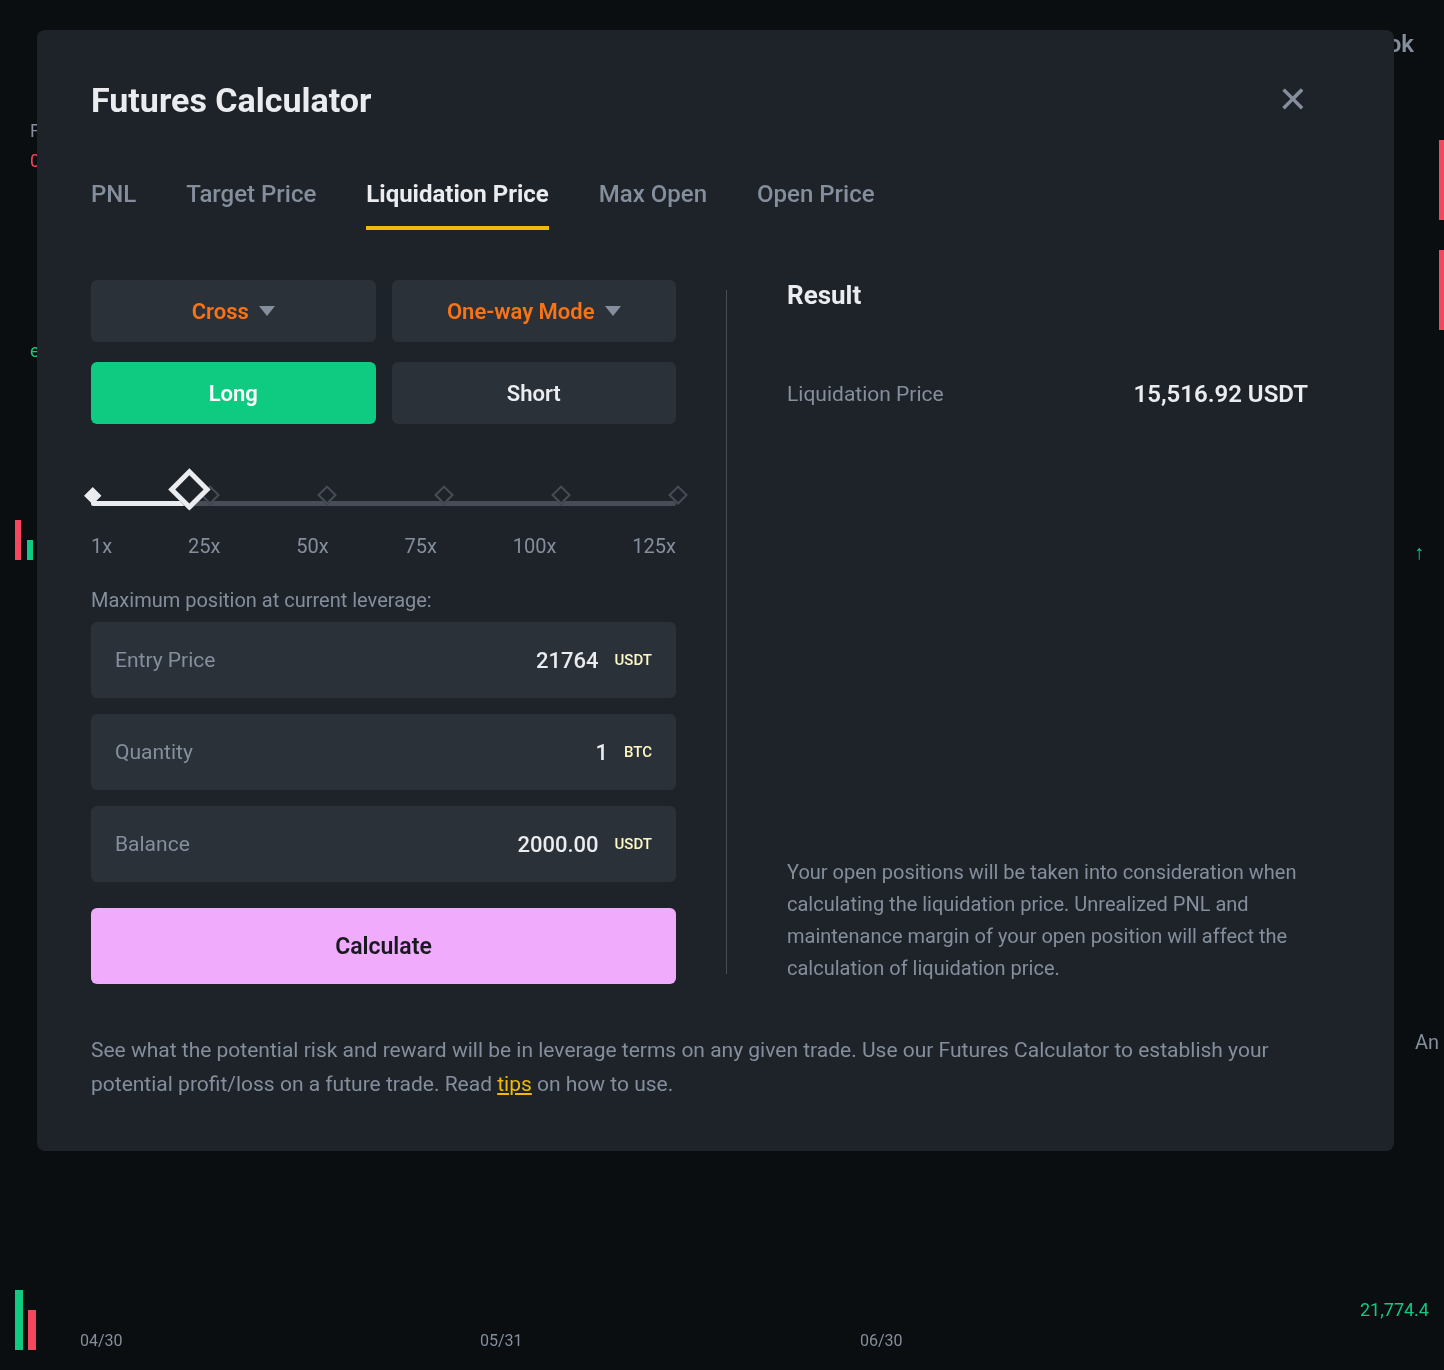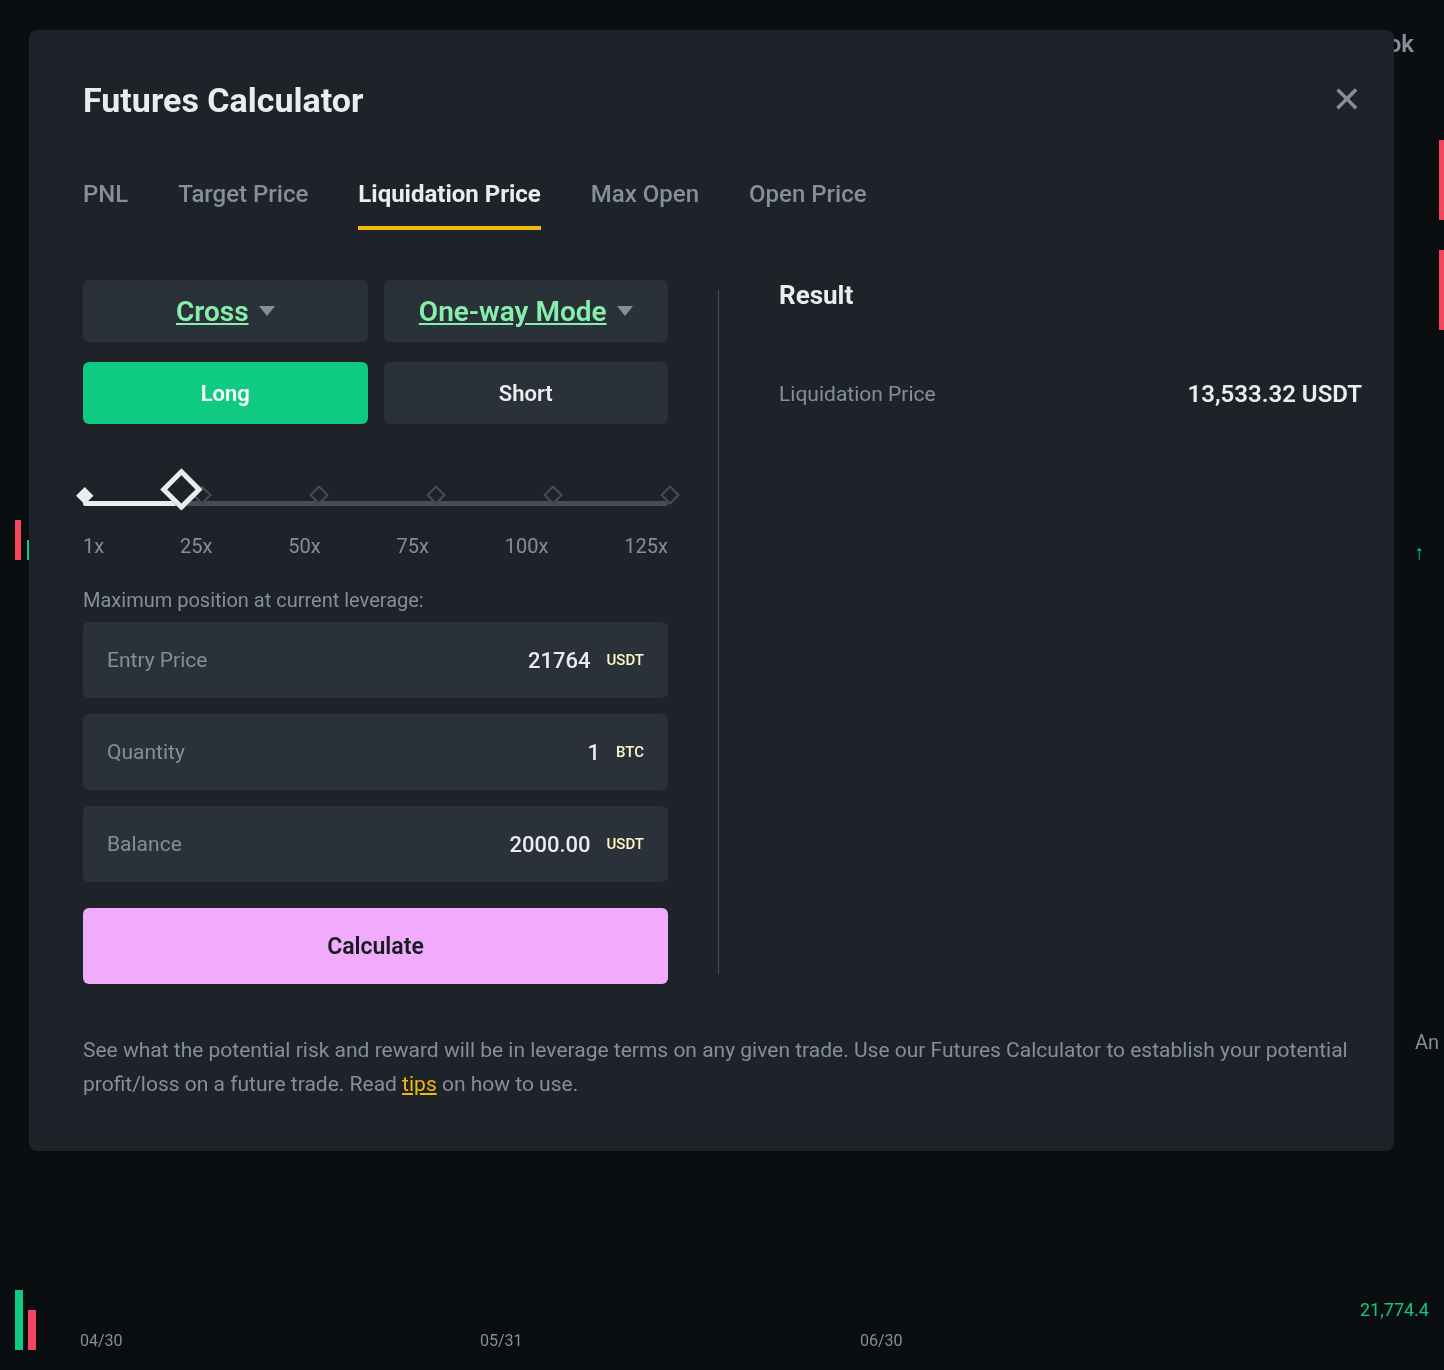--- a/index.html
+++ b/index.html
@@ -19,37 +19,37 @@
     .bg-price { position: absolute; bottom: 50px; right: 15px; color: #0ecb81; font-size: 18px; }
     .bg-candle { position: absolute; bottom: 20px; left: 15px; width: 8px; height: 60px; background: #0ecb81; }
     .bg-candle2 { left: 28px; width: 8px; height: 40px; background: #f6465d; }
     .bg-red-strip { position: absolute; right: 0; top: 140px; width: 5px; height: 80px; background: #f6465d; }
     .bg-red-strip2 { position: absolute; right: 0; top: 250px; width: 5px; height: 80px; background: #f6465d; }
     .bg-candles-area { position: absolute; left: 15px; top: 520px; }
     .micro-candle { display: inline-block; width: 6px; margin-right: 2px; }
     .mc-green { background: #0ecb81; }
     .mc-red { background: #f6465d; }
     
-    .modal { position: absolute; top: 30px; left: 29px; right: 50px; background: #1e2329; border-radius: 8px; padding: 50px 32px 50px 54px; }
+    .modal { position: absolute; top: 30px; left: 37px; right: 50px; background: #1e2329; border-radius: 8px; padding: 50px 86px 50px 54px; }
     .modal-header { display: flex; justify-content: space-between; align-items: center; margin-bottom: 60px; }
     .modal-title { font-size: 34px; font-weight: 700; color: #eaecef; }
     .close-btn { font-size: 36px; color: #848e9c; cursor: pointer; line-height: 1; font-weight: 300; }
     
     .tabs { display: flex; gap: 50px; border-bottom: none; margin-bottom: 50px; }
     .tab { font-size: 24px; color: #848e9c; padding-bottom: 18px; cursor: pointer; font-weight: 500; }
     .tab.active { color: #eaecef; font-weight: 700; border-bottom: 4px solid #f0b90b; }
     
     .content { display: flex; gap: 50px; }
     .left-panel { flex: 0 0 585px; }
     .divider-v { width: 1px; background: #474d57; margin-top: 10px; margin-bottom: 10px; }
     .right-panel { flex: 1; display: flex; flex-direction: column; padding-left: 10px; }
     
     .dropdown-row { display: flex; gap: 16px; margin-bottom: 20px; }
     .dropdown { flex: 1; background: #2b3139; height: 62px; border-radius: 6px; display: flex; align-items: center; justify-content: center; gap: 10px; cursor: pointer; }
-    .dropdown-label { color: #86efac; font-size: 28px; font-weight: 600; text-decoration: underline; }
+    .dropdown-label { color: #f97316; font-size: 22px; font-weight: 600; }
     .chevron-down { width: 0; height: 0; border-left: 8px solid transparent; border-right: 8px solid transparent; border-top: 10px solid #848e9c; }
     
     .position-row { display: flex; gap: 16px; margin-bottom: 75px; }
     .pos-btn { flex: 1; height: 62px; border-radius: 6px; display: flex; align-items: center; justify-content: center; font-size: 22px; font-weight: 600; cursor: pointer; }
     .pos-btn.long { background: #0ecb81; color: #fff; }
     .pos-btn.short { background: #2b3139; color: #eaecef; }
     
     .slider-wrap { margin-bottom: 30px; position: relative; }
     .slider-track { height: 5px; background: #474d57; border-radius: 3px; position: relative; top: 2px; }
     .slider-fill { position: absolute; left: 0; top: 0; height: 5px; background: #eaecef; border-radius: 3px; width: 16%; }
@@ -180,21 +180,22 @@
 
       <div class="calc-btn">Calculate</div>
     </div>
 
     <div class="divider-v"></div>
 
     <div class="right-panel">
       <div class="result-title">Result</div>
       <div class="result-row">
         <span class="result-label">Liquidation Price</span>
-        <span class="result-value">13,533.32 USDT</span>
-      </div>
+        <span class="result-value">15,516.92 USDT</span>
+      </div>
+      <div class="result-note">Your open positions will be taken into consideration when calculating the liquidation price. Unrealized PNL and maintenance margin of your open position will affect the calculation of liquidation price.</div>
     </div>
   </div>
 
   <div class="bottom-note">
     <span>See what the potential risk and reward will be in leverage terms on any given trade. Use our Futures Calculator to establish your potential profit/loss on a future trade. Read </span><span class="tips-link">tips</span><span> on how to use.</span>
   </div>
 </div>
 
 </body></html>

